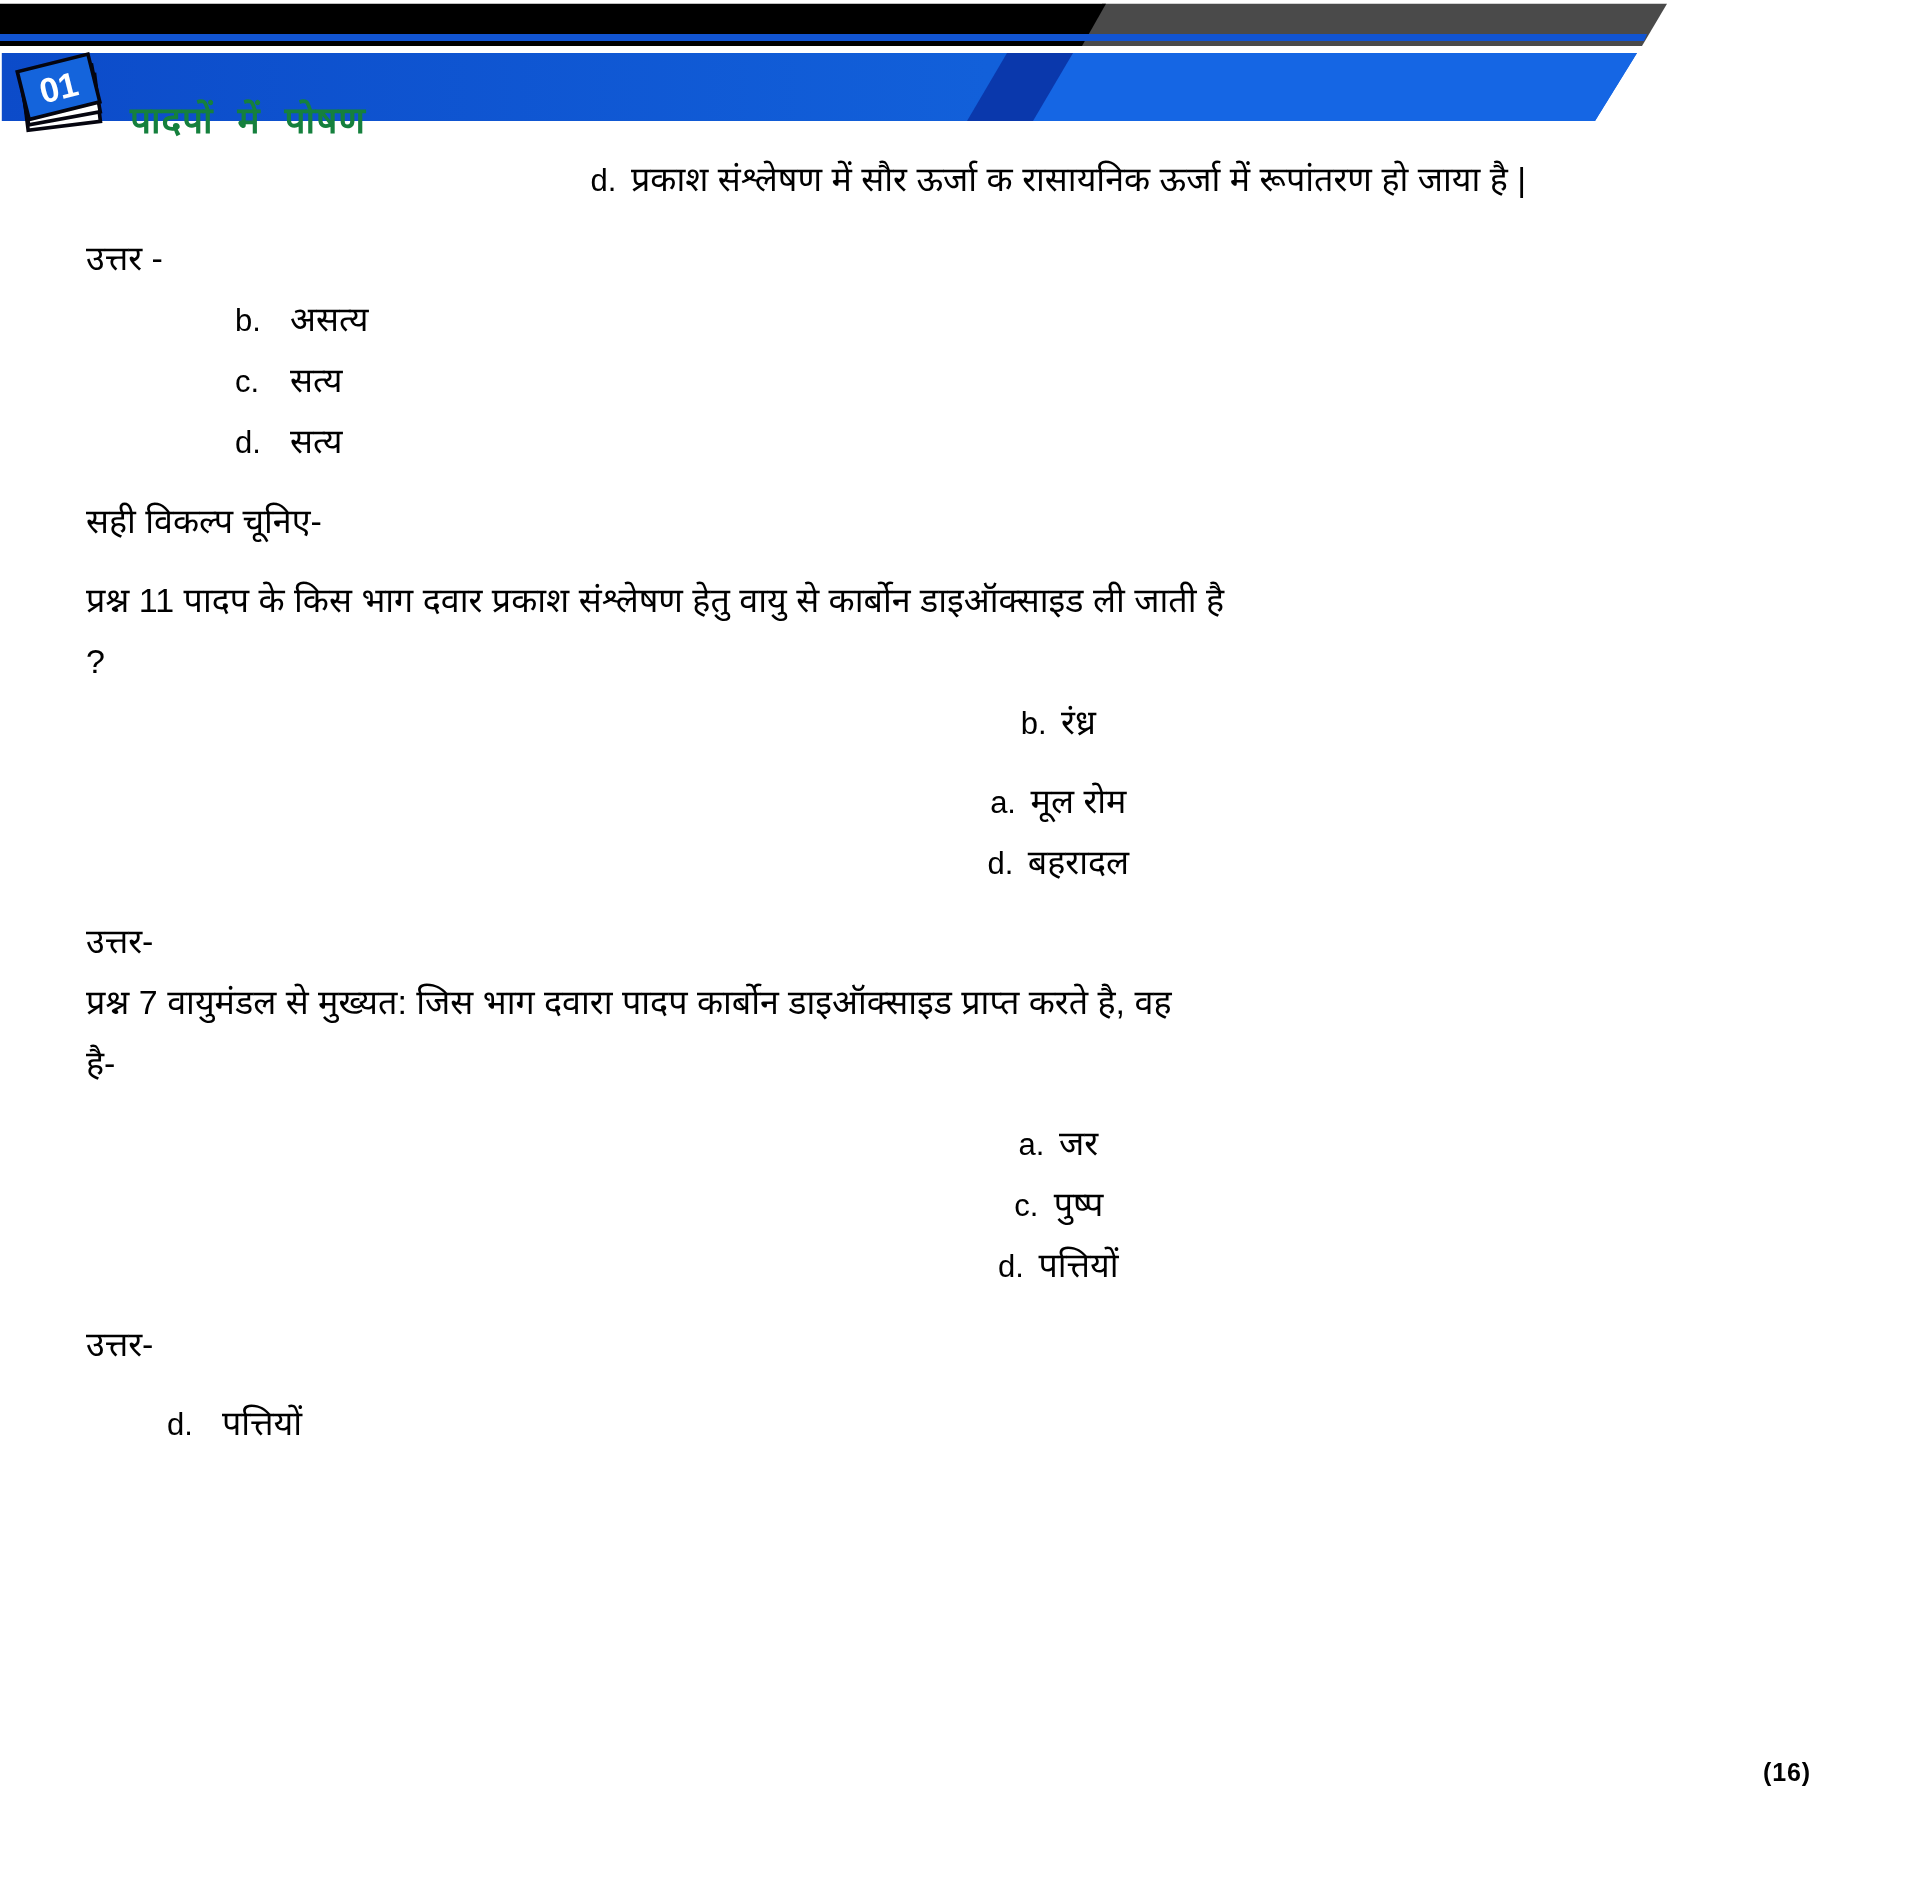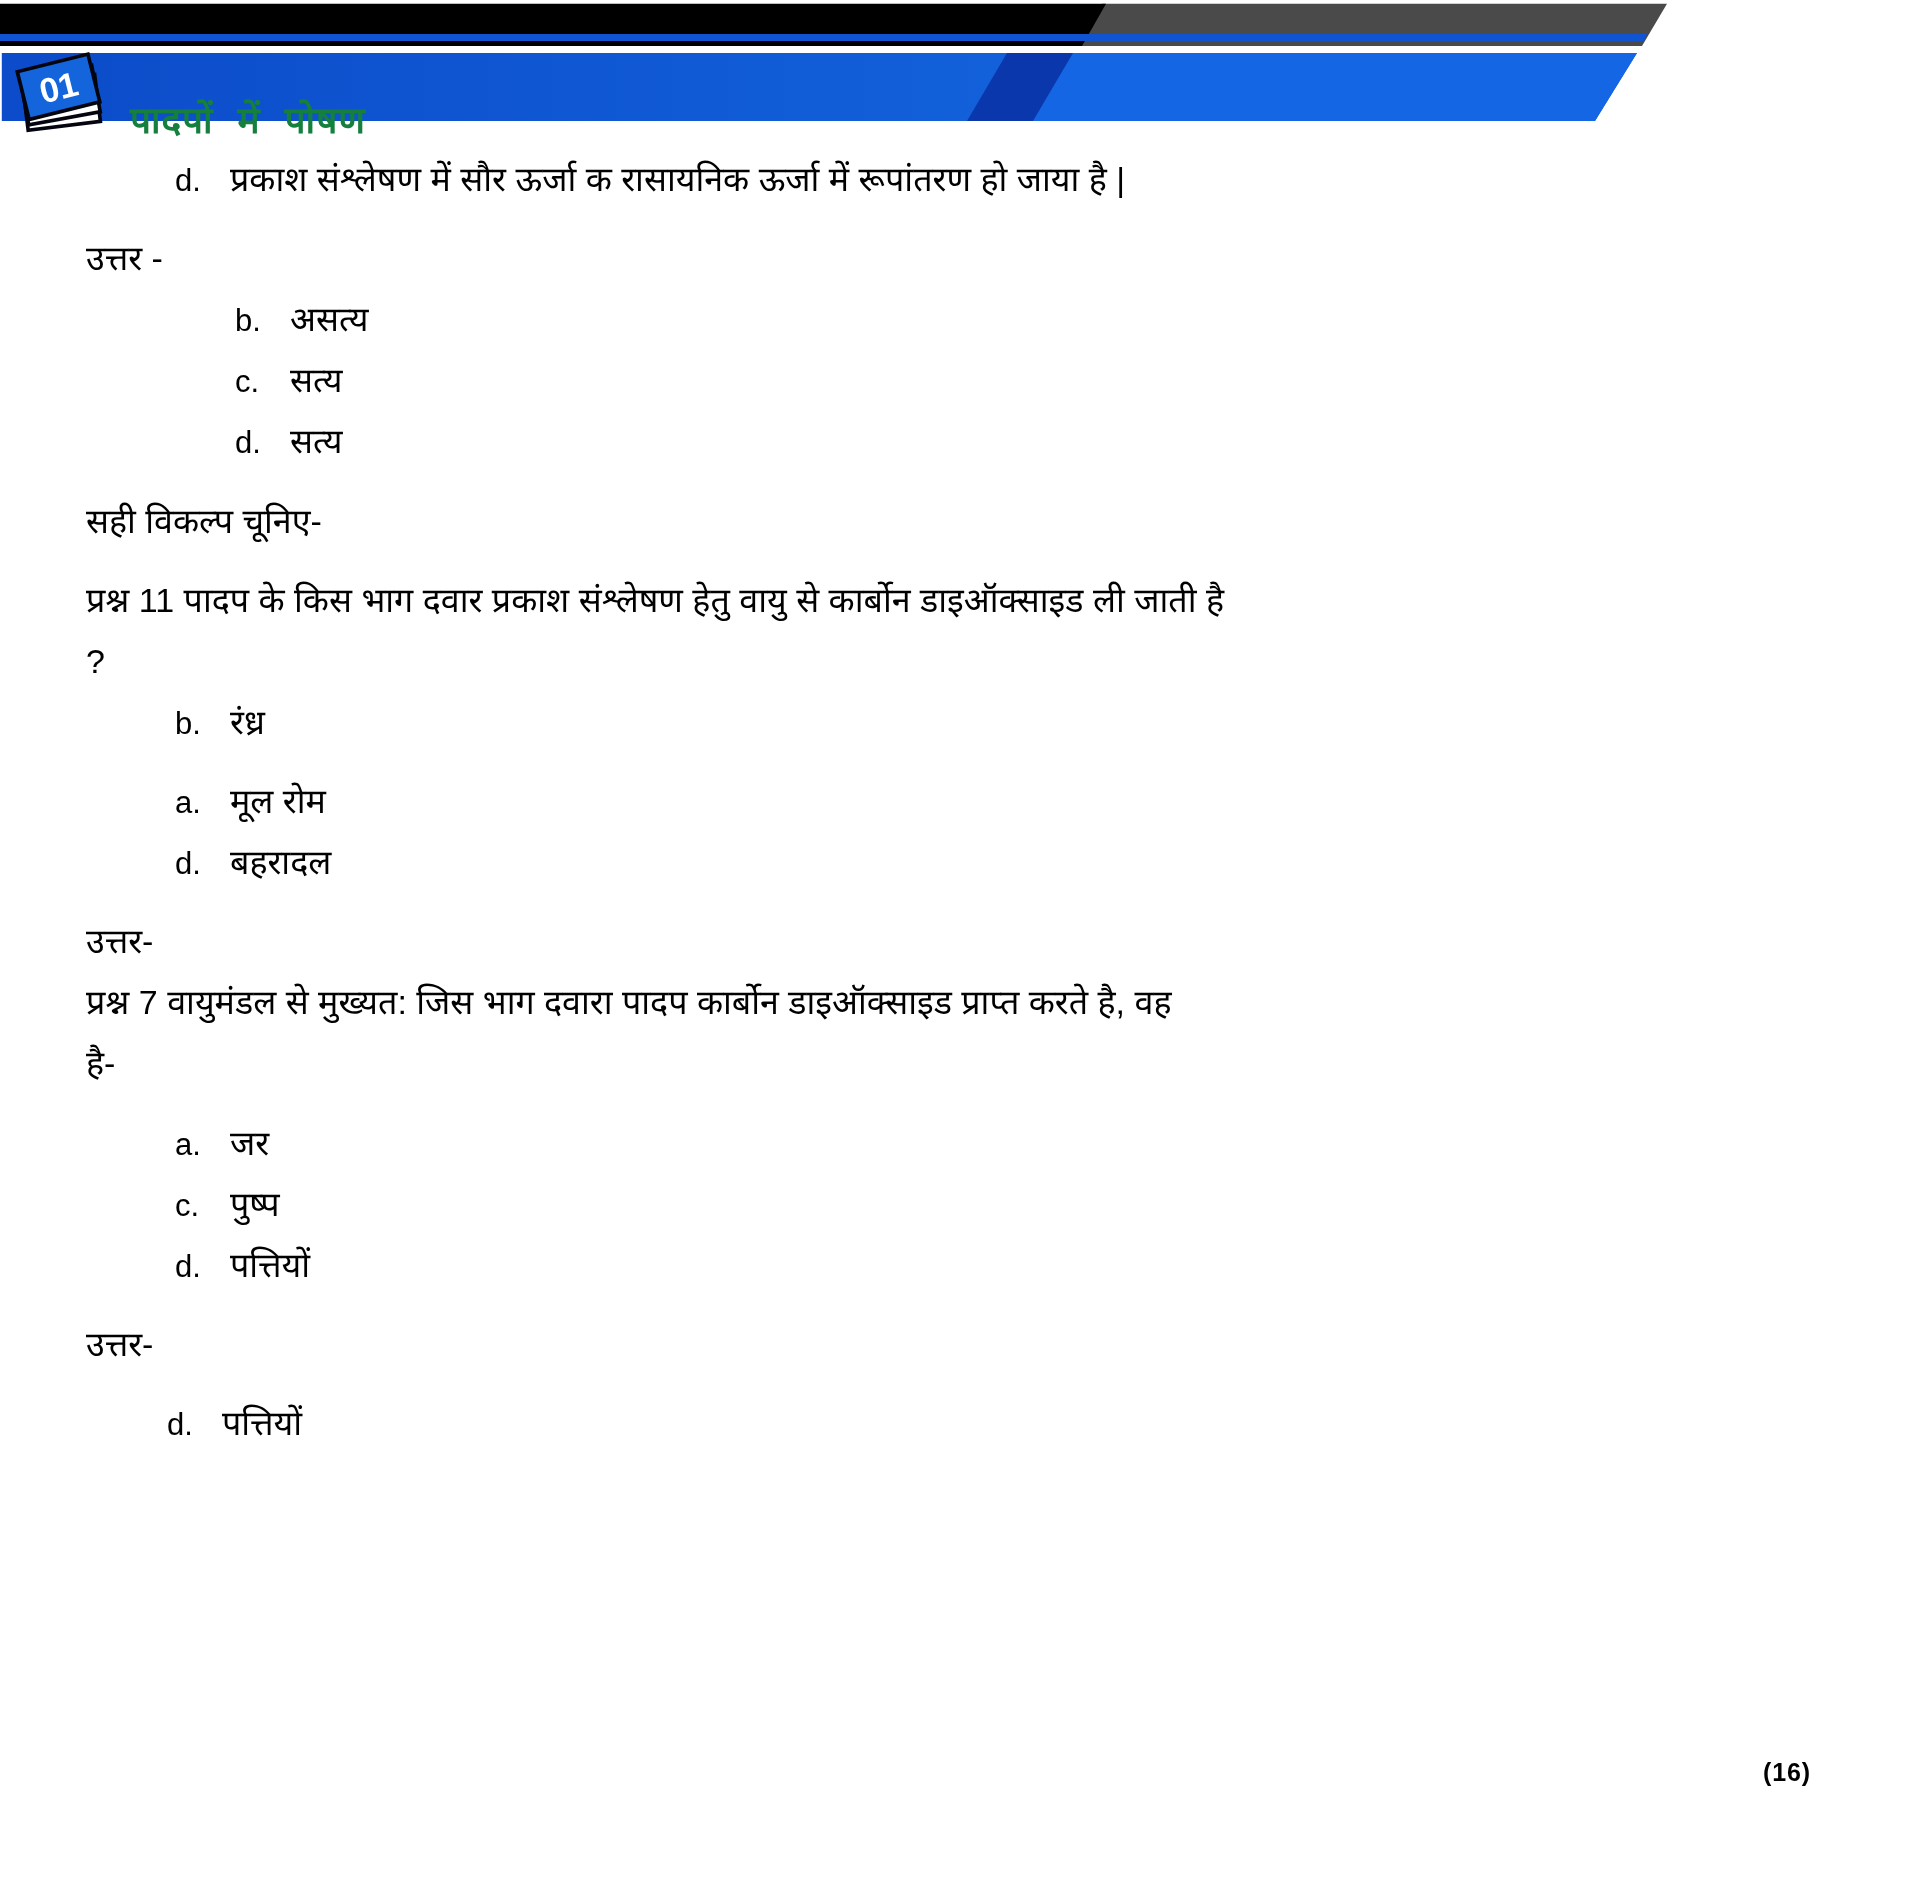--- a/index.html
+++ b/index.html
@@ -44,21 +44,21 @@
     color:#15803d; font-weight:bold; font-size:37px;
     word-spacing:12.8px; letter-spacing:0.9px; white-space:nowrap;margin-top:32px;
   }
   .badge { position:absolute; left:5.5px; top:44px; width:111px; height:91px; }
 
   
   .content { position:absolute; top:149px; left:0; width:100%; }
   .line { font-size:34px; line-height:61px; height:61px; white-space:nowrap; }
   .sp   { margin-top:18.3px; }
   .ind-a  { padding-left:86px; }
-  .ind-b  { padding-left:175px; }
+  .ind-b  { padding-left:175px;text-align:center; }
   .ind-b2 { padding-left:167px; }
   .ind-c  { padding-left:235px; }
   .marker { display:inline-block; min-width:55px; font-size:31px; }
 
   .page-num {
     position:absolute; top:1758px; right:116px;
     font-size:25px; font-weight:bold; letter-spacing:0.9px;
   }
 </style>
 </head>

